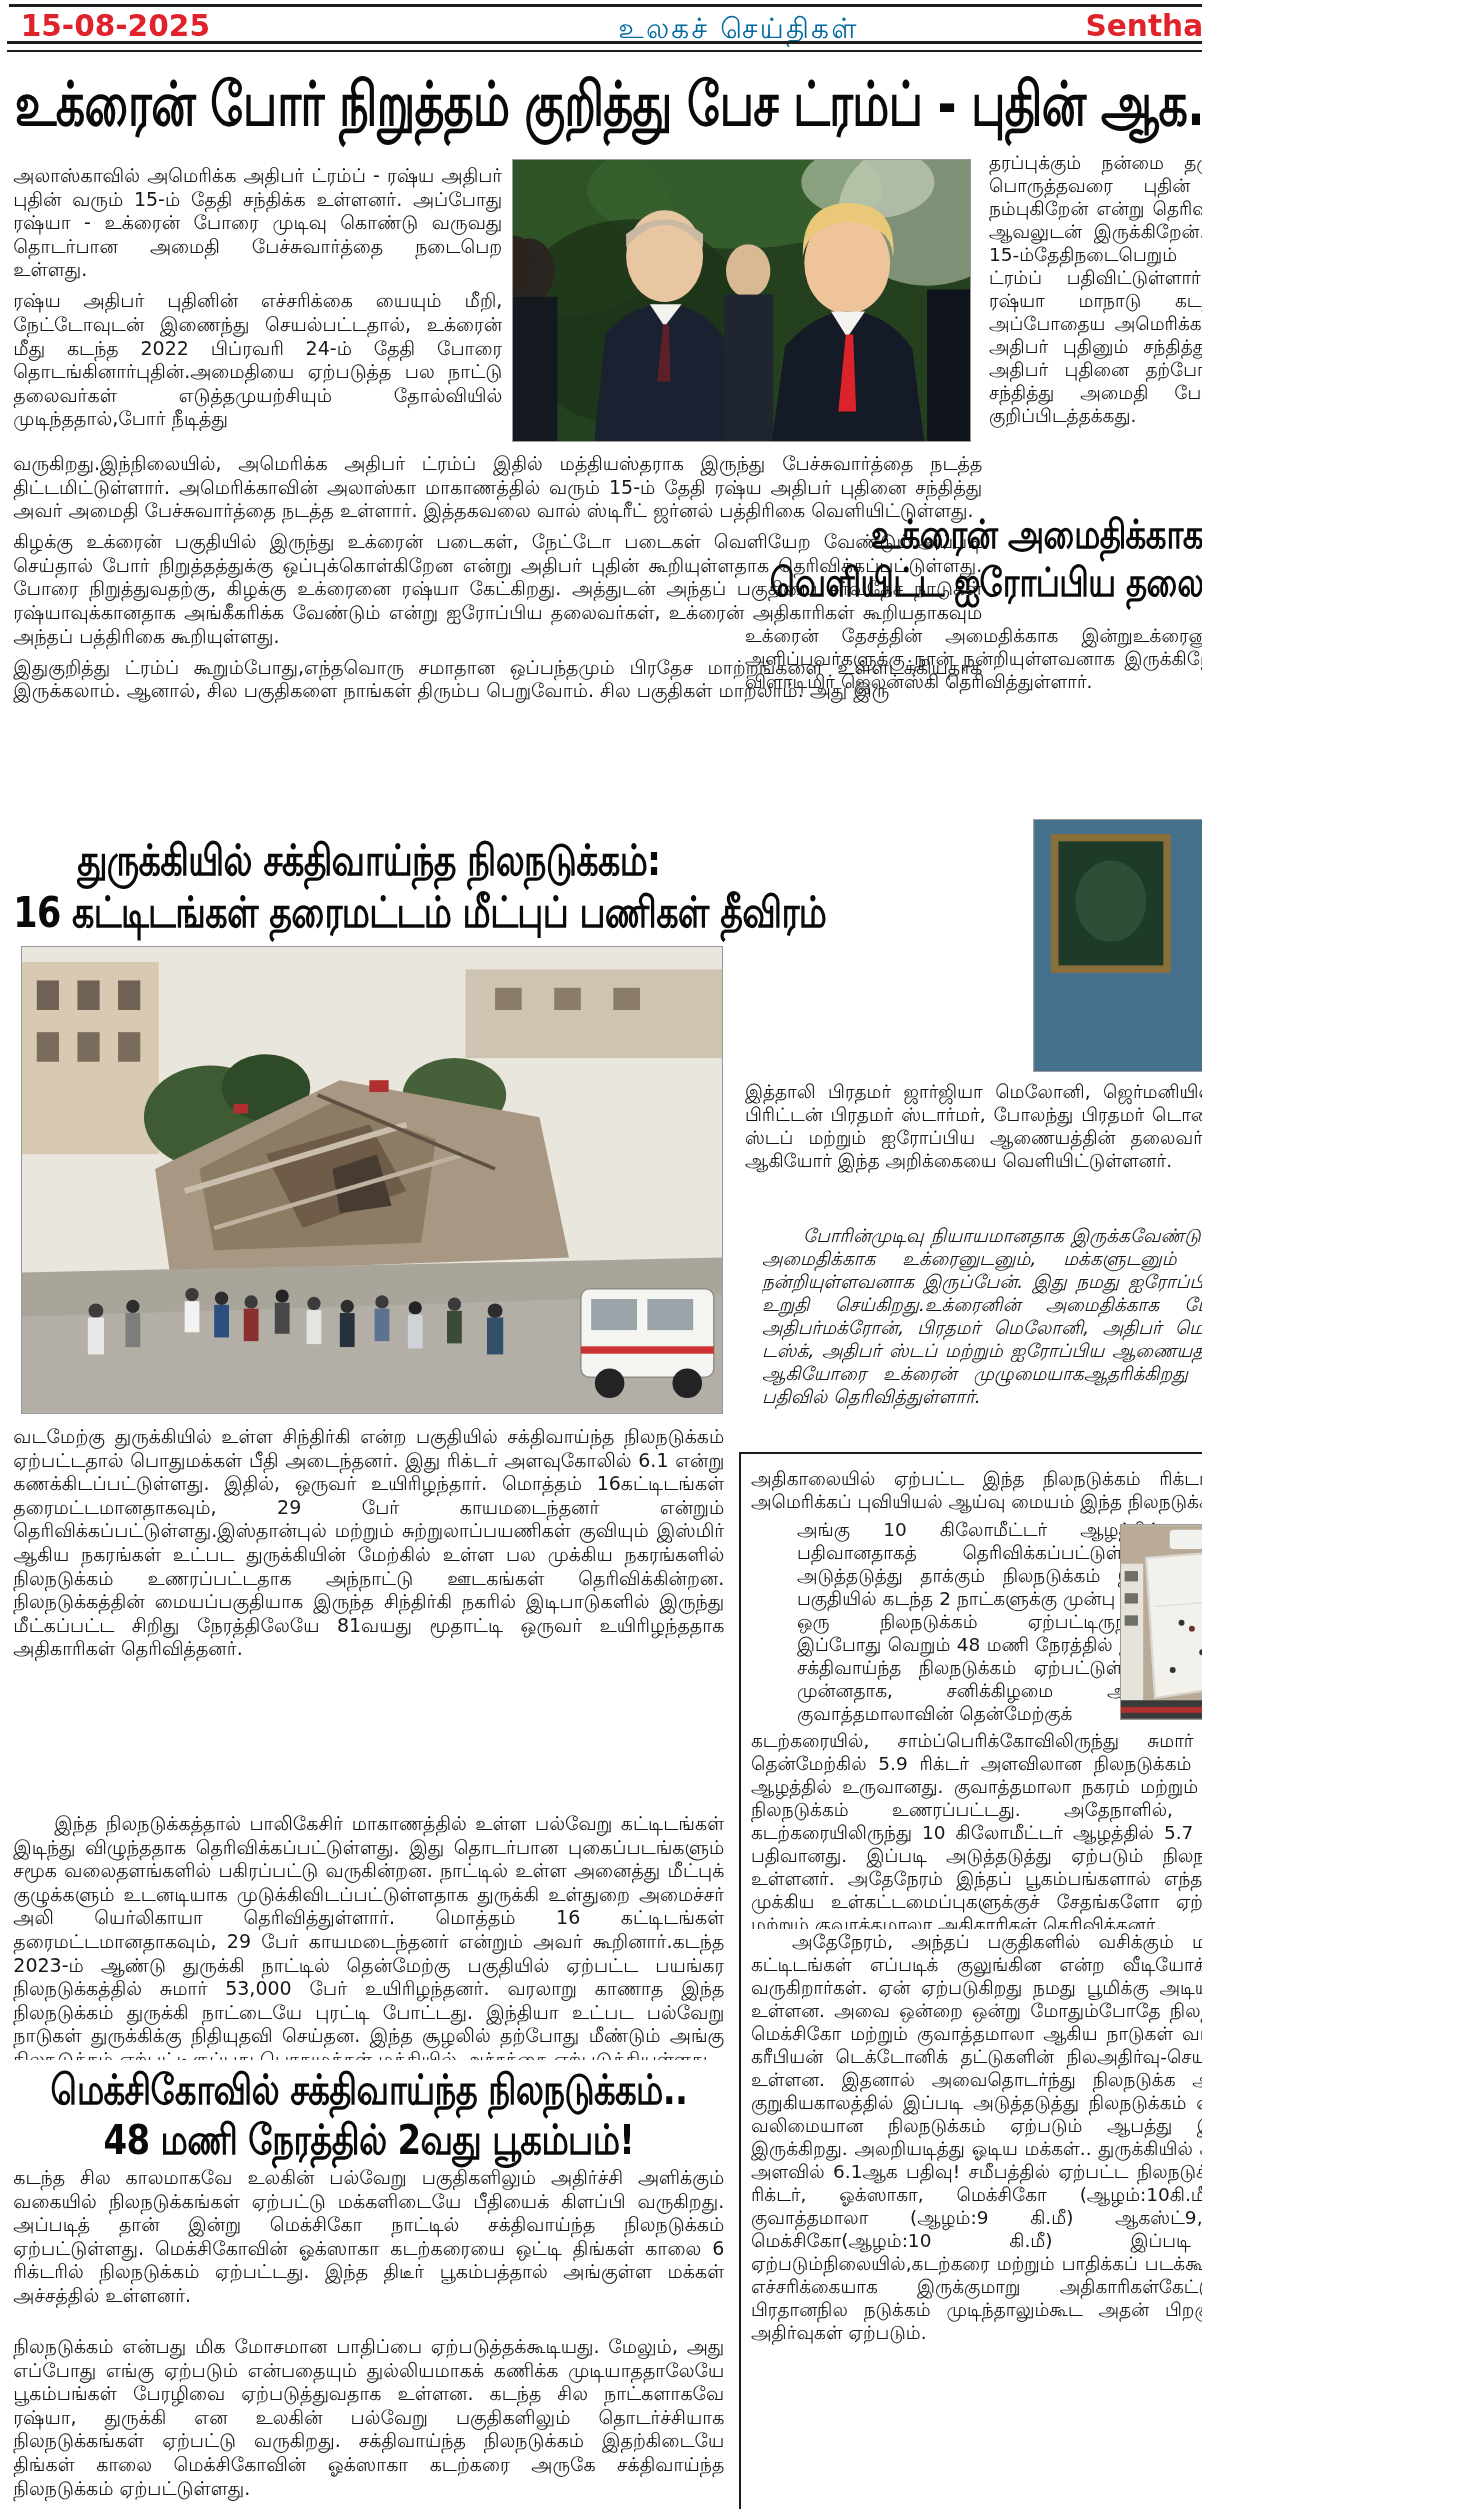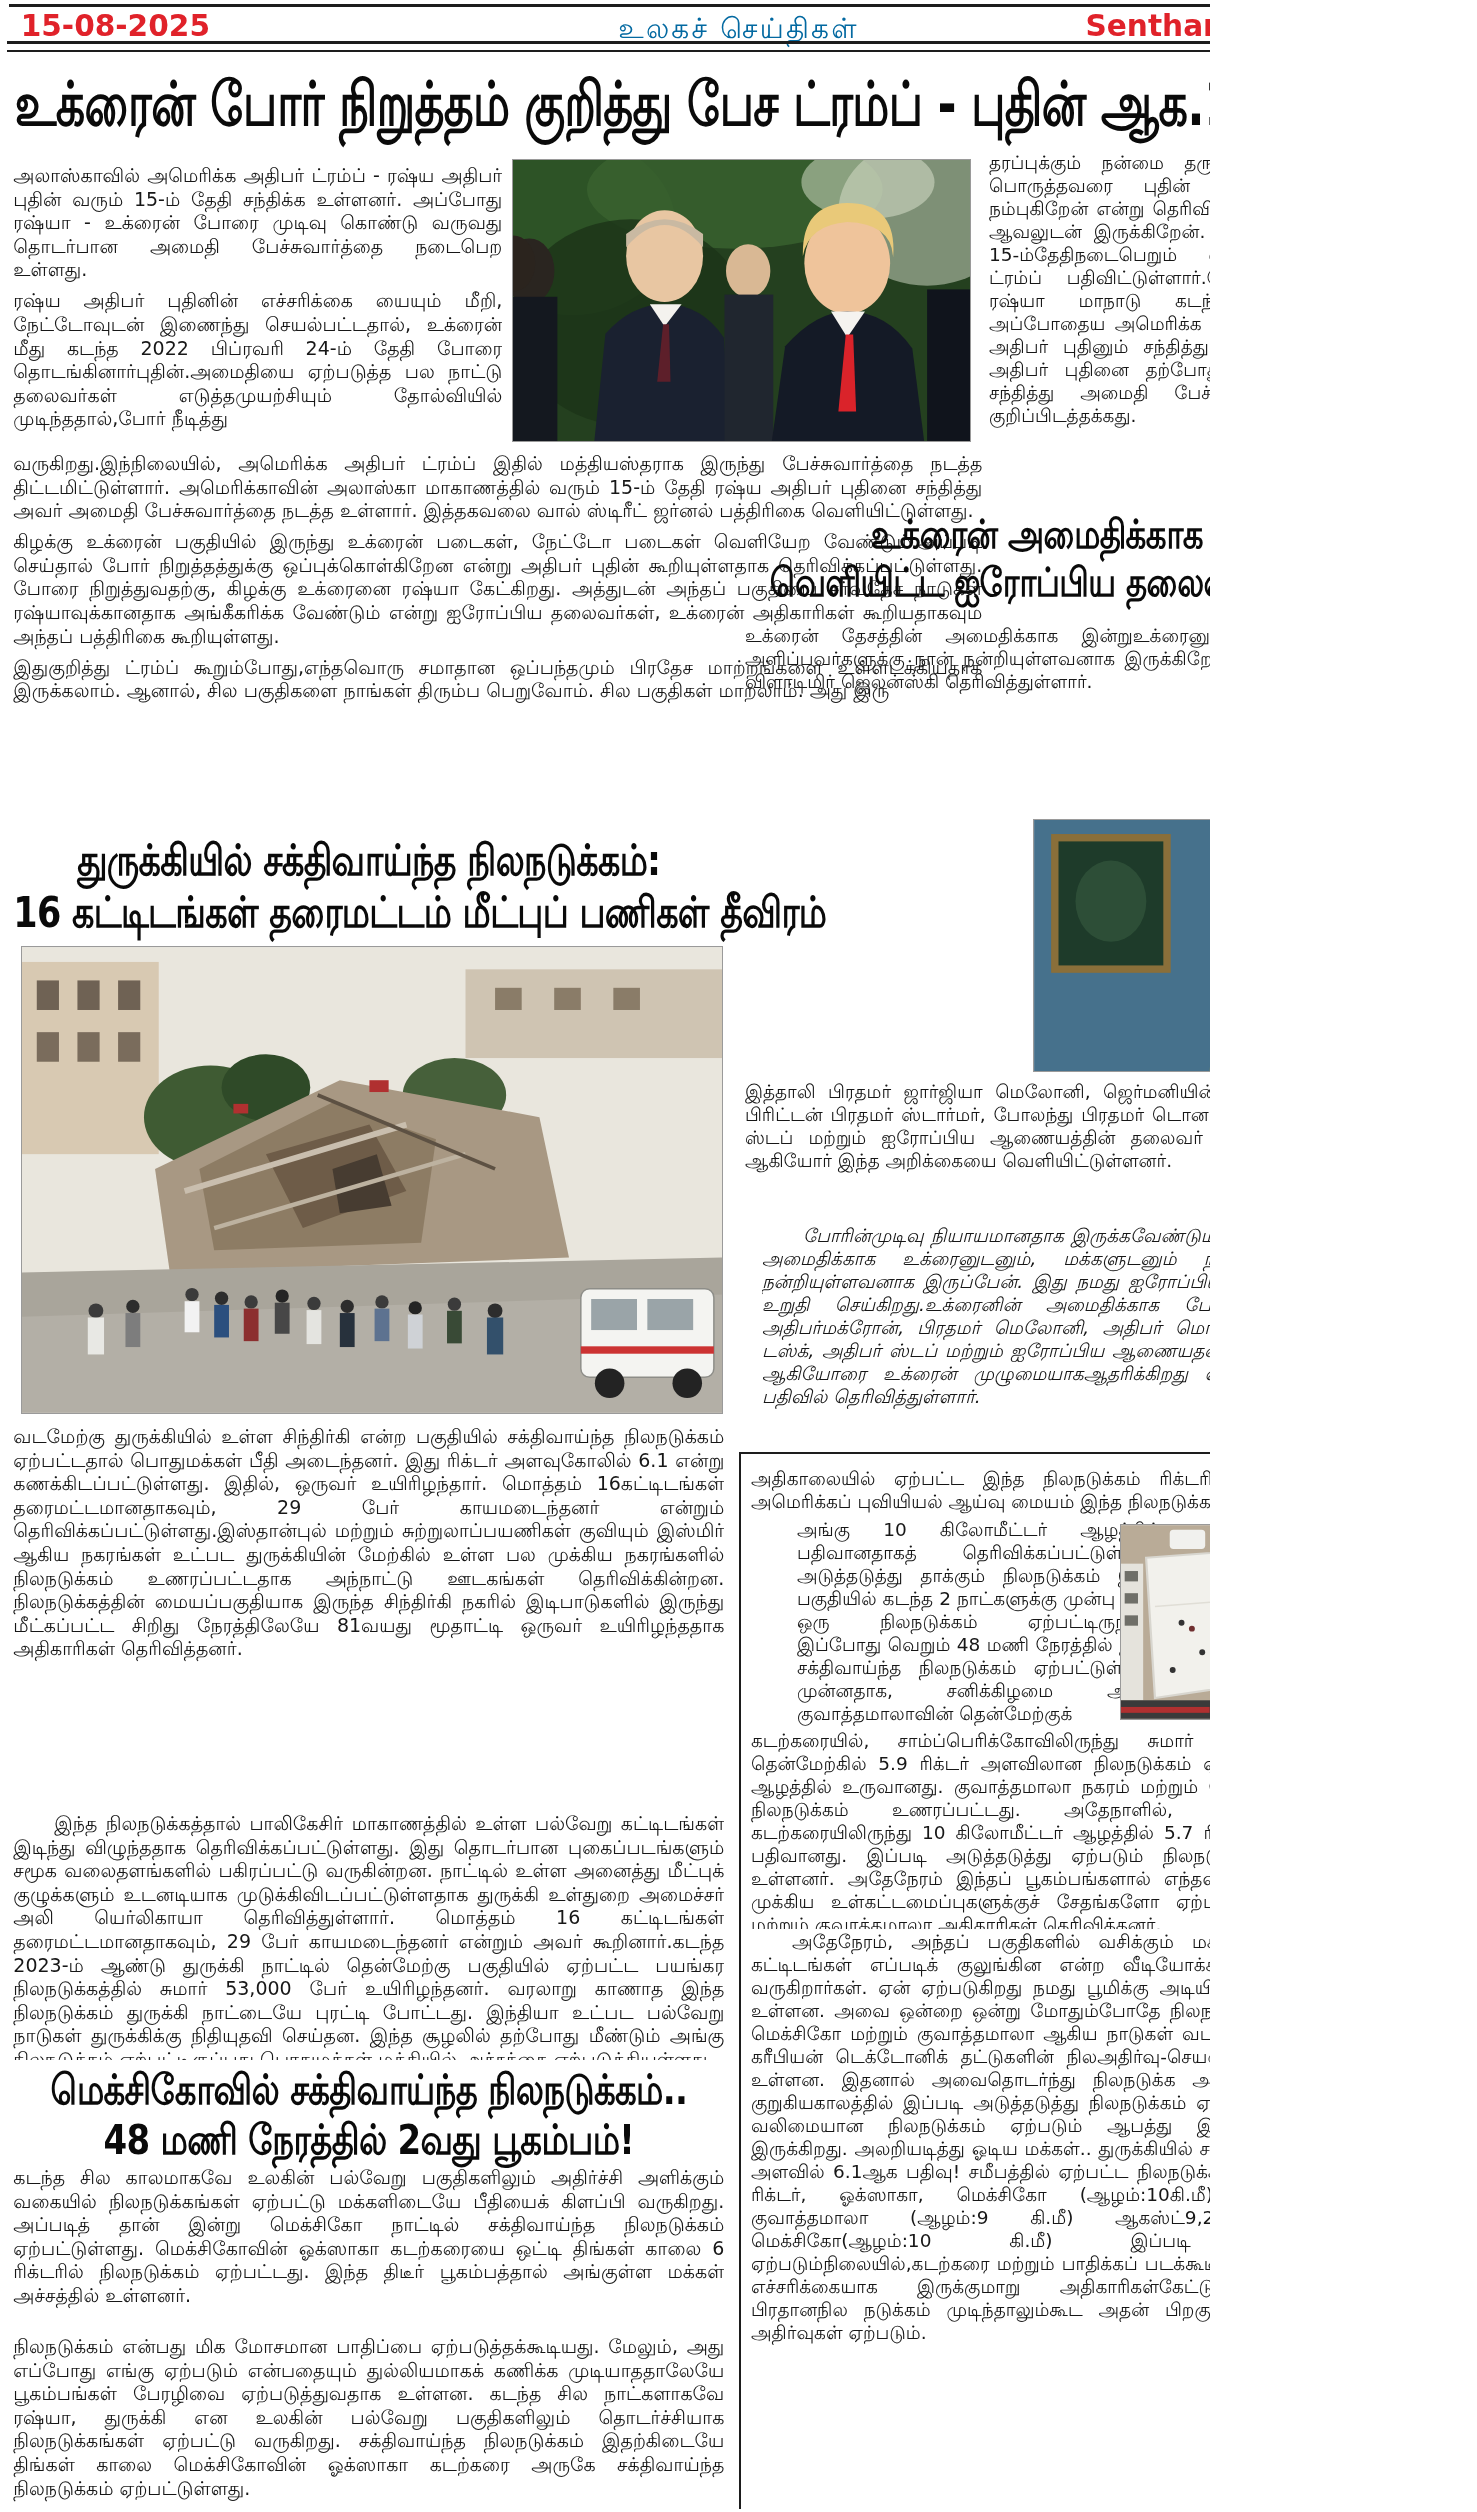--- a/index.html
+++ b/index.html
@@ -1,17 +1,17 @@
 <!DOCTYPE html>
 <html style="font-size:11.8px"><head>
 <meta charset="utf-8">
 <style>
   html,body{margin:0;padding:0;background:#ffffff;}
   #page{position:relative;width:1202px;height:2512px;background:#fff;overflow:hidden;
-        font-family:"DejaVu Sans","Liberation Sans",sans-serif;color:#141414;padding-left:8px;}
+        font-family:"DejaVu Sans","Liberation Sans",sans-serif;color:#141414;}
   .abs{position:absolute;}
   .red{color:#e0222a;}
   .rule{background:#1d1d1d;}
   .body-txt{font-size:19px;line-height:23.6px;text-align:justify;overflow:hidden;color:#171717;}
   .body-sm{font-size:18.5px;line-height:23px;text-align:justify;overflow:hidden;color:#171717;}
   .body-txt p,.body-sm p{margin:0 0 7.4px 0;}
   .headline-main{font-size:46px;font-weight:700;color:#0a0a0a;text-align:center;white-space:nowrap;
         transform:scaleY(1.32);transform-origin:top center;letter-spacing:-0.7px;}
   .headline-sec{font-weight:700;color:#0a0a0a;text-align:center;white-space:nowrap;
         transform:scaleY(1.22);transform-origin:top center;letter-spacing:-0.7px;}

